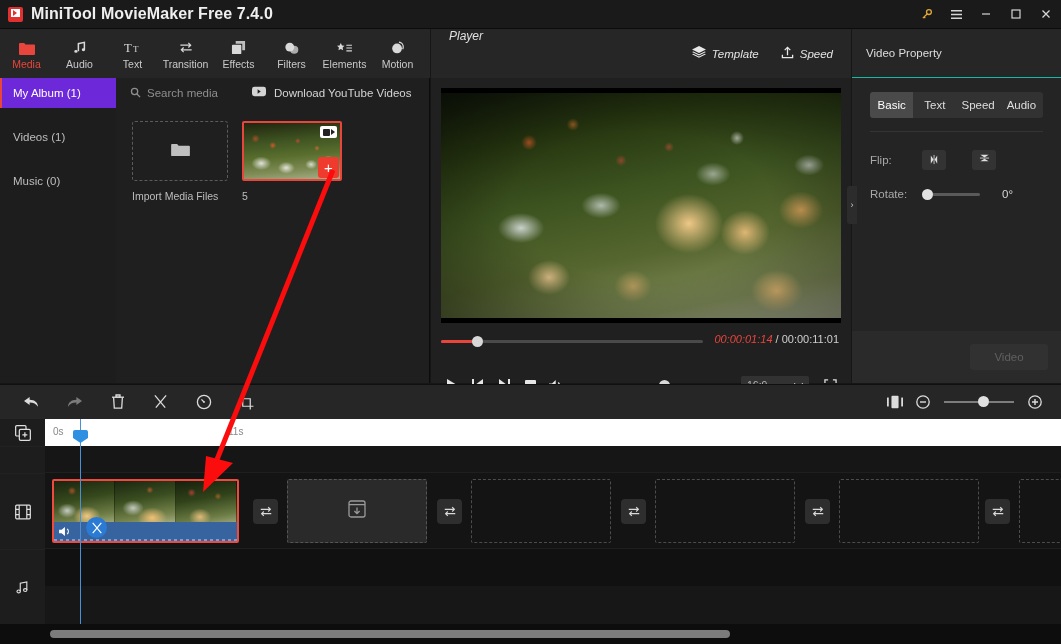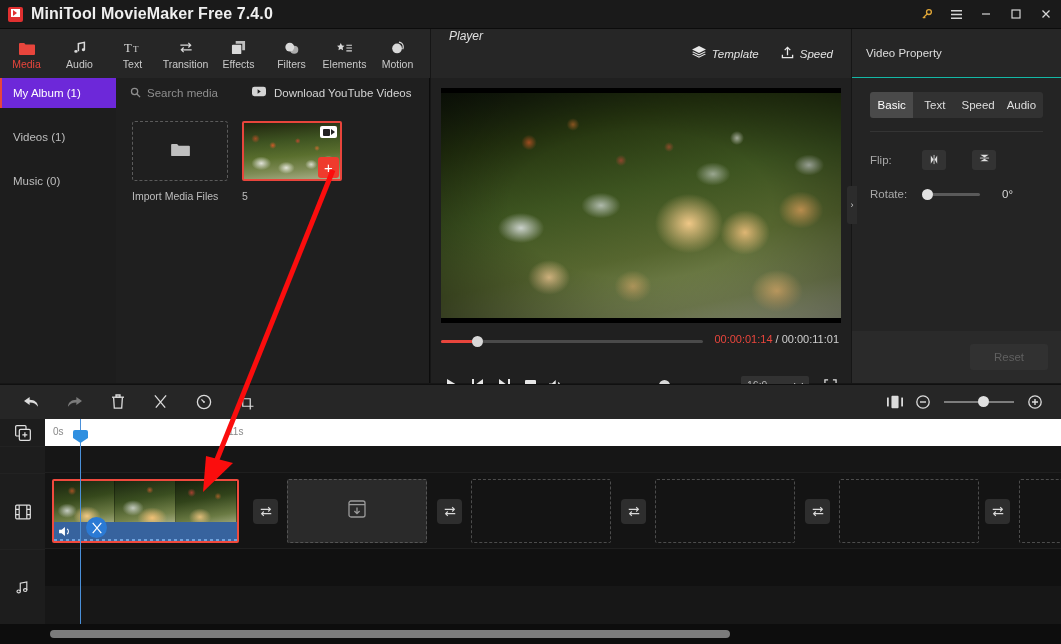--- a/index.html
+++ b/index.html
@@ -160,21 +160,21 @@
   .prog-track {
     position: absolute; left: 10px; top: 9px; width: 262px; height: 3px;
     background: #4a4a4a; border-radius: 2px;
   }
   .prog-fill { position: absolute; left: 0; top: 0; width: 37px; height: 3px; background: #e8453c; border-radius: 2px; }
   .prog-knob {
     position: absolute; left: 31px; top: -4px; width: 11px; height: 11px;
     background: #d8d8d8; border-radius: 50%;
   }
   .time { position: absolute; right: 12px; top: 2px; font-size: 11px; color: #cfcfcf; }
-  .time .cur { color: #e8453c; }
+  .time .cur { color: #e8453c; font-style: italic; }
 
   .ctrl-row { position: absolute; left: 0; top: 342px; width: 420px; height: 28px; display: flex; align-items: center; }
   .cbtn { width: 26px; height: 26px; display: flex; align-items: center; justify-content: center; color: #e0e0e0; }
   .cbtn:first-child { margin-left: 8px; }
   .vol-track { position: relative; width: 89px; height: 3px; background: #6d6d6d; border-radius: 2px; margin-left: 8px; }
   .vol-knob { position: absolute; right: -4px; top: -4px; width: 11px; height: 11px; background: #d8d8d8; border-radius: 50%; }
   .ratio-sel {
     margin-left: auto; width: 68px; height: 19px; background: #323232; border-radius: 2px;
     display: flex; align-items: center; justify-content: space-between; padding: 0 6px;
     font-size: 10.5px; color: #b4b4b4;
@@ -631,21 +631,21 @@
     <div class="prop-row">
       <div class="lab">Rotate:</div>
       <div class="rot-track">
         <div class="rot-knob"></div>
       </div>
       <div class="rot-val">0°</div>
     </div>
 
     <div class="prop-foot">
       <div class="reset-btn">
-        <span>Reset</span>
+        <span>Video</span>
       </div>
     </div>
   </div>
   <div class="collapse-handle">
     <span>›</span>
   </div>
 
   <div class="edit-toolbar">
     <div class="tl-btn">
       <svg width="17" height="15" viewBox="0 0 18 16" fill="#dcdcdc">

